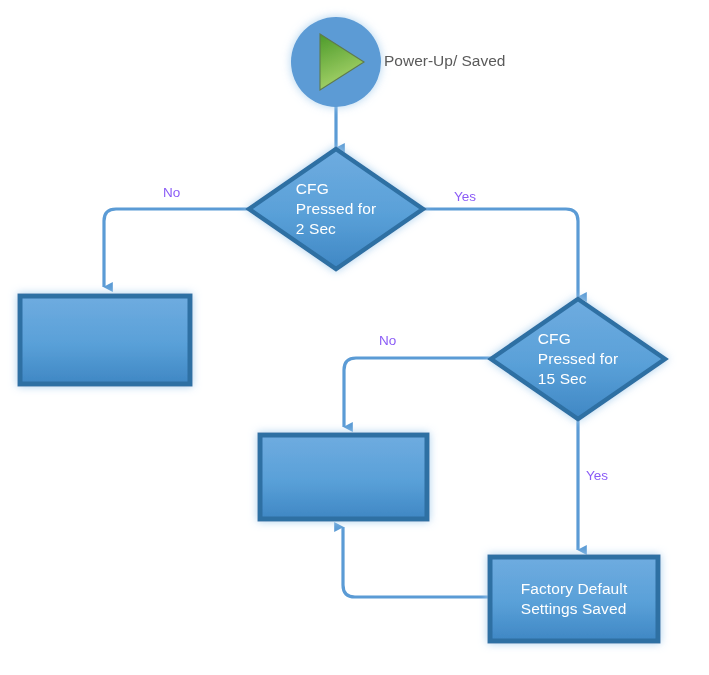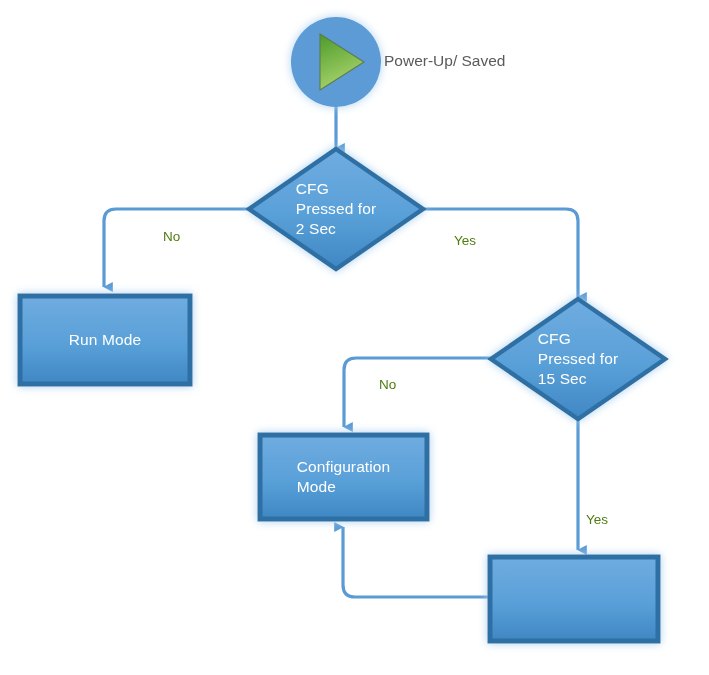--- a/index.html
+++ b/index.html
@@ -29,25 +29,24 @@
     text-align: left;
     color: #ffffff;
     font-size: 15.5px;
     line-height: 1.28;
     pointer-events: none;
     white-space: pre-line;
     letter-spacing: 0.1px;
   }
   .edge-label {
     position: absolute;
-    color: #4d7c0f;
+    color: #8b5cf6;
     font-size: 13.5px;
     line-height: 1;
     white-space: nowrap;
-    margin-top: 44px;
   }
   .outside-label {
     position: absolute;
     color: #5a5a5a;
     font-size: 15.5px;
     line-height: 1;
     white-space: nowrap;
   }
 </style>
 </head>
@@ -127,29 +126,28 @@
 
     <g filter="url(#softGlow)">
       <rect x="490" y="557" width="168" height="84" fill="url(#shapeGrad)" stroke="#2E6FA3" stroke-width="5"></rect>
     </g>
   </svg>
 
   <div class="node-label" style="left:249px; top:170px; width:174px; height:78px;">CFG
 Pressed for
 2 Sec</div>
 
-  <div class="node-label" style="left:20px; top:296px; width:170px; height:88px;">Run Mode</div>
 
   <div class="node-label" style="left:491px; top:320px; width:174px; height:78px;">CFG
 Pressed for
 15 Sec</div>
 
-  <div class="node-label" style="left:260px; top:435px; width:167px; height:84px;">Configuration
-Mode</div>
 
+  <div class="node-label" style="left:490px; top:557px; width:168px; height:84px;">Factory Default
+Settings Saved</div>
 
   <div class="outside-label" style="left:384px; top:53px;">Power-Up/ Saved</div>
 
   <div class="edge-label" style="left:163px; top:186px;">No</div>
 
   <div class="edge-label" style="left:454px; top:190px;">Yes</div>
 
   <div class="edge-label" style="left:379px; top:334px;">No</div>
 
   <div class="edge-label" style="left:586px; top:469px;">Yes</div>

